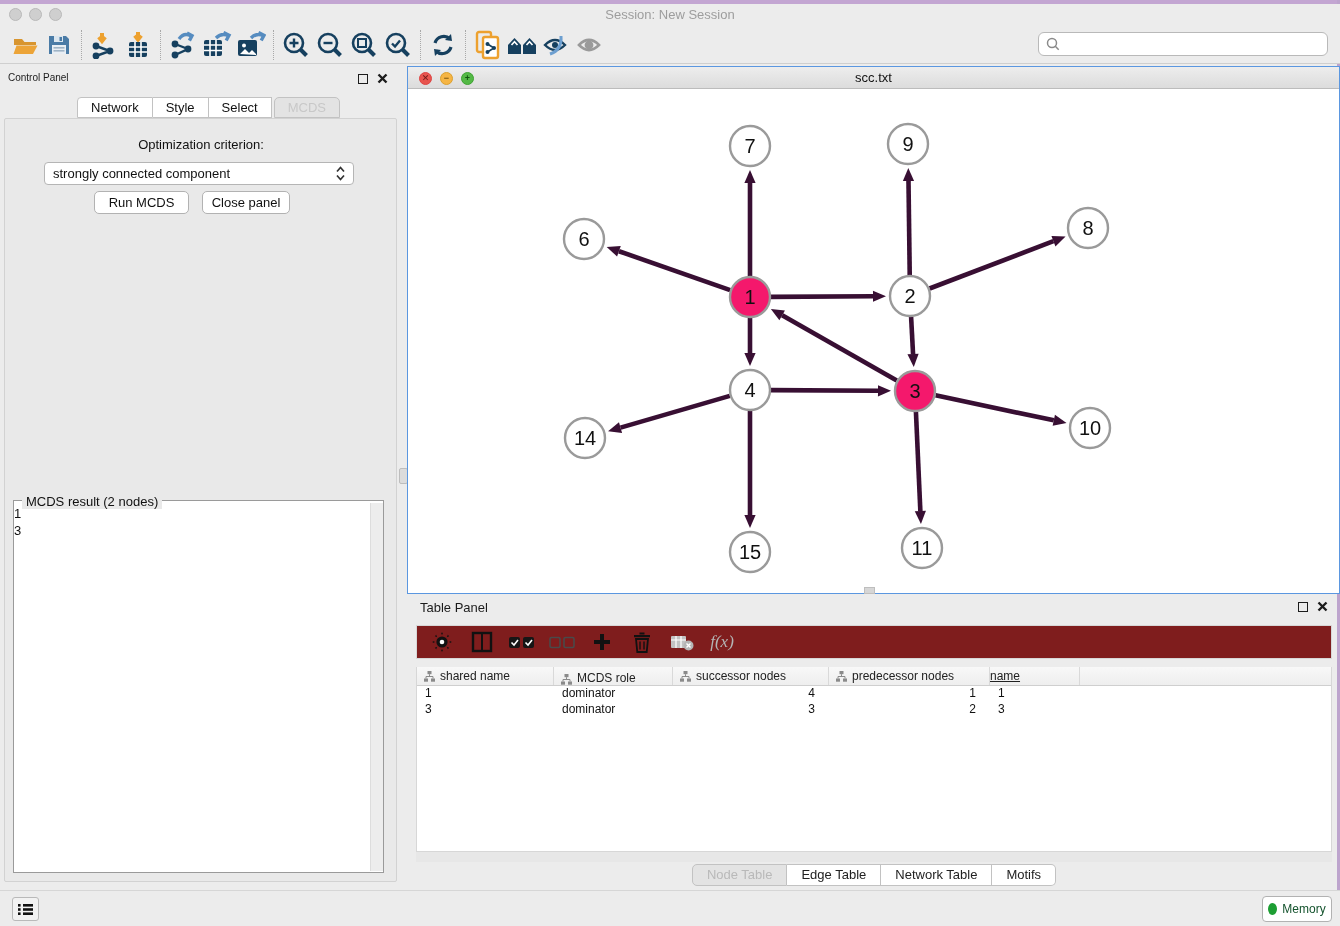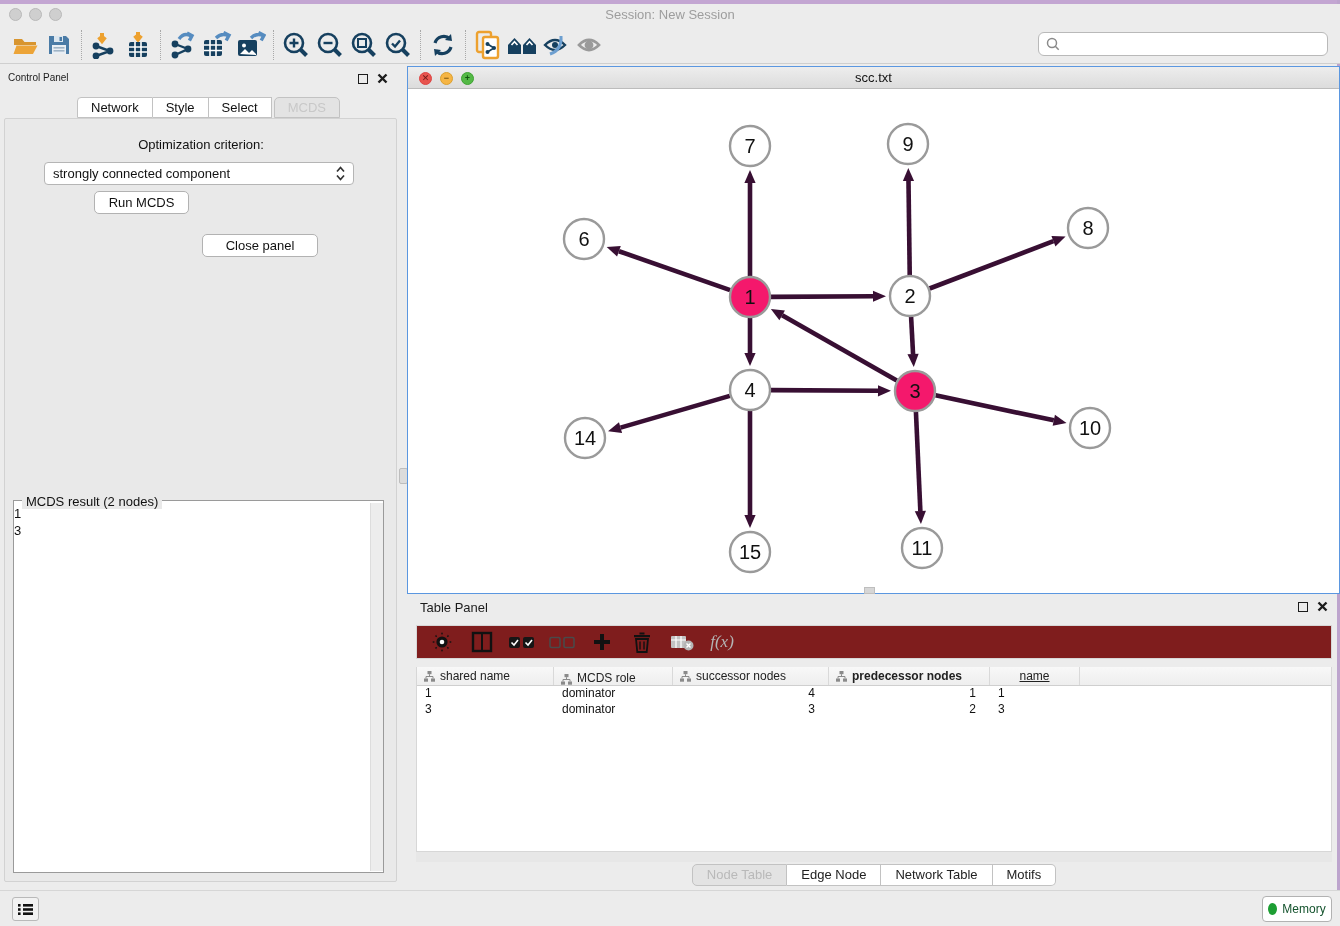--- a/index.html
+++ b/index.html
@@ -26,21 +26,21 @@
   .float-ico { width:10px; height:10px; border:1.6px solid #1c1c1c; }
   #cp-tabs { left:77px; top:97px; display:flex; height:21px; }
   .cp-tab { background:#fff; border:1px solid #c2c2c2; border-left:none; padding:0 13px; font-size:13px; color:#111; line-height:19px; }
   .cp-tab:first-child { border-left:1px solid #c2c2c2; border-radius:4px 0 0 0; }
   .cp-tab.mcds { background:#e3e3e3; color:#c8c8c8; border-radius:5px 5px 0 0; border-left:1px solid #c2c2c2; margin-left:2px; }
   #cp-body { left:4px; top:118px; width:393px; height:764px; background:#e9e9e9; border:1px solid #d2d2d2; border-radius:2px; }
   #opt-label { left:0; top:137px; width:402px; text-align:center; font-size:13px; color:#111; }
   #opt-select { left:44px; top:162px; width:310px; height:23px; background:#fff; border:1px solid #b5b5b5; border-radius:4px; display:flex; align-items:center; padding:0 8px; }
   #opt-select .val { flex:1; font-size:13px; color:#111; }
   #run-btn { left:94px; top:191px; width:95px; }
-  #closepanel-btn { left:202px; top:191px; width:116px;margin-top:43px; }
+  #closepanel-btn { left:202px; top:191px; width:88px; }
   .pushbtn { height:23px; background:#fff; border:1px solid #b2b2b2; border-radius:5px; font-size:13px; color:#111; display:flex; align-items:center; justify-content:center; }
   #result-box { left:13px; top:500px; width:371px; height:373px; border:1px solid #9a9a9a; background:#fff; }
   #result-legend { left:22px; top:494px; background:#e9e9e9; padding:0 4px; font-size:13px; color:#111; }
   #result-text { left:14px; top:505px; width:355px; font-size:13px; color:#111; line-height:17px; white-space:pre-line; }
   #result-scroll { left:370px; top:503px; width:13px; height:368px; background:#ededed; border-left:1px solid #ddd; }
 
   
   #v-split-handle { left:399px; top:468px; width:9px; height:16px; background:#dcdcdc; border:1px solid #bdbdbd; border-radius:2px; }
   #h-divider-handle { left:864px; top:587px; width:11px; height:7px; background:#d6d6d6; border:1px solid #bebebe; }
 
@@ -55,21 +55,21 @@
   .nl.grn { background:#54b946; border:1px solid #3fa233; color:rgba(0,60,0,.8); }
   #graph-svg { position:absolute; left:0; top:22px; }
   #tp-header { left:420px; top:600px; font-size:13px; color:#1c1c1c; }
   #tp-btns { left:1298px; top:601px; }
   #tp-toolbar { left:416px; top:625px; width:916px; height:34px; background:#7f1d1d; border:1px solid #d7d7d7; display:flex; align-items:center; gap:14px; padding-left:12px; }
   .tp-ico { display:flex; align-items:center; justify-content:center; width:26px; height:26px; }
   .fx { font-family:"Liberation Serif","DejaVu Serif",serif; font-style:italic; font-size:17px; color:#b4b4b4; }
   #tp-table { left:416px; top:667px; width:916px; height:185px; background:#fff; border:1px solid #d7d7d7; border-top:none; }
   #tbl-head { display:flex; height:19px; border-bottom:1px solid #cfcfcf; background:linear-gradient(#f8f8f8,#eee); }
   .th { display:flex; align-items:center; gap:5px; padding-left:7px; font-size:12px; color:#222; border-right:1px solid #d9d9d9; overflow:hidden; }
-  .th.center { justify-content:center; padding-left:0;text-decoration:underline; }
+  .th.center { justify-content:flex-start; padding-left:0;text-decoration:underline; }
   .trow { display:flex; height:16px; }
   .td { font-size:12px; color:#111; padding-left:8px; overflow:hidden; white-space:nowrap; }
   .td.right { text-align:right; padding-right:14px; padding-left:0; }
   #tp-graybar { left:416px; top:852px; width:916px; height:10px; background:#e7e7e7; }
   #tp-tabs { left:408px; top:864px; width:932px; display:flex; justify-content:center; height:22px; }
   .tp-tab { background:#fff; border:1px solid #c2c2c2; border-left:none; padding:0 14px; font-size:13px; font-weight:normal; color:#222; line-height:20px; }
   .tp-tab.first { border-left:1px solid #c2c2c2; border-radius:5px 0 0 5px; }
   .tp-tab.last { border-radius:0 5px 5px 0; }
   .tp-tab.active { background:#e3e3e3; color:#b9b9b9; }
 
@@ -457,21 +457,21 @@
       </div>
       <div class="th" style="width: 156px; align-items: center;">
         <svg width="11" height="11">
           <rect x="3.5" y="0" width="4" height="3.2" fill="#8a8a8a"></rect>
           <rect x="0" y="7.5" width="4" height="3.2" fill="#8a8a8a"></rect>
           <rect x="7" y="7.5" width="4" height="3.2" fill="#8a8a8a"></rect>
           <path d="M5.5 3.2 v2.3 M2 7.5 v-2 h7 v2" stroke="#8a8a8a" fill="none"></path>
         </svg>
         <span>successor nodes</span>
       </div>
-      <div class="th" style="width: 161px; font-weight: bold;">
+      <div class="th" style="width: 161px;">
         <svg width="11" height="11">
           <rect x="3.5" y="0" width="4" height="3.2" fill="#8a8a8a"></rect>
           <rect x="0" y="7.5" width="4" height="3.2" fill="#8a8a8a"></rect>
           <rect x="7" y="7.5" width="4" height="3.2" fill="#8a8a8a"></rect>
           <path d="M5.5 3.2 v2.3 M2 7.5 v-2 h7 v2" stroke="#8a8a8a" fill="none"></path>
         </svg>
         <span>predecessor nodes</span>
       </div>
       <div class="th center" style="width: 90px;">
         <span>name</span>
@@ -490,21 +490,21 @@
         <div class="td" style="width: 119px;">dominator</div>
         <div class="td right" style="width: 156px;">3</div>
         <div class="td right" style="width: 161px;">2</div>
         <div class="td" style="width: 90px;">3</div>
       </div>
     </div>
 </div>
 <div id="tp-graybar" class="abs"></div>
 <div id="tp-tabs" class="abs">
     <div class="tp-tab active first">Node Table</div>
-    <div class="tp-tab">Edge Node</div>
+    <div class="tp-tab">Edge Table</div>
     <div class="tp-tab">Network Table</div>
     <div class="tp-tab last">Motifs</div>
   </div>
 
 <div id="statusbar" class="abs"></div>
 <div id="list-btn" class="abs">
   <svg width="15" height="13">
       <rect x="0" y="1" width="2.6" height="2.6" fill="#111"></rect>
       <rect x="5" y="1" width="10" height="2.6" fill="#111"></rect>
       <rect x="0" y="5.2" width="2.6" height="2.6" fill="#111"></rect>

